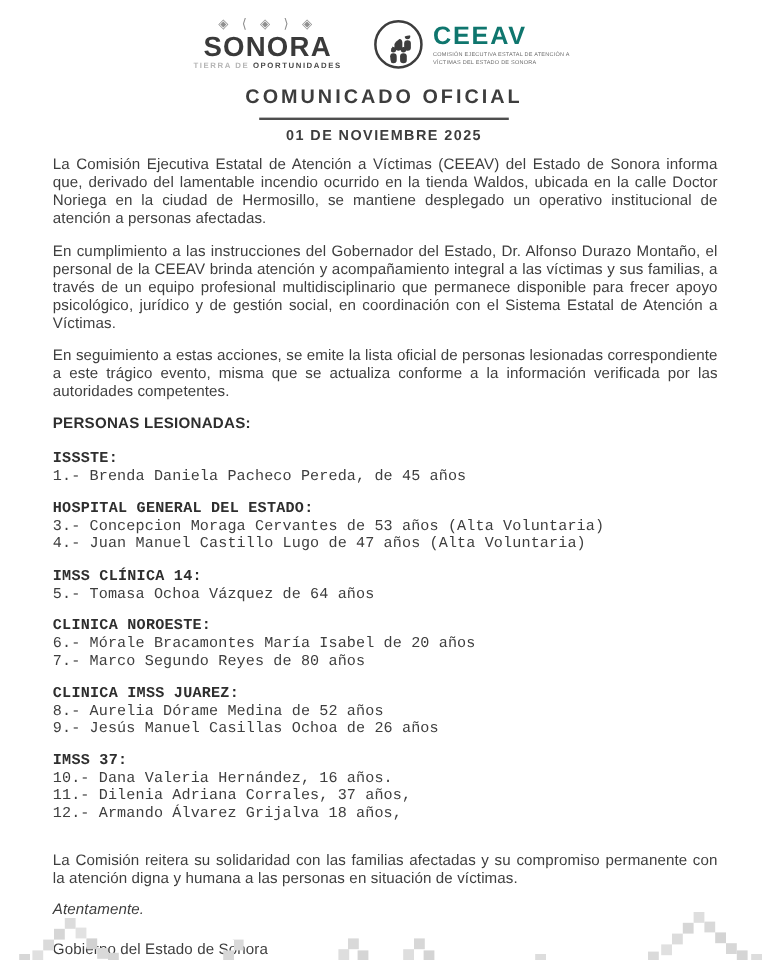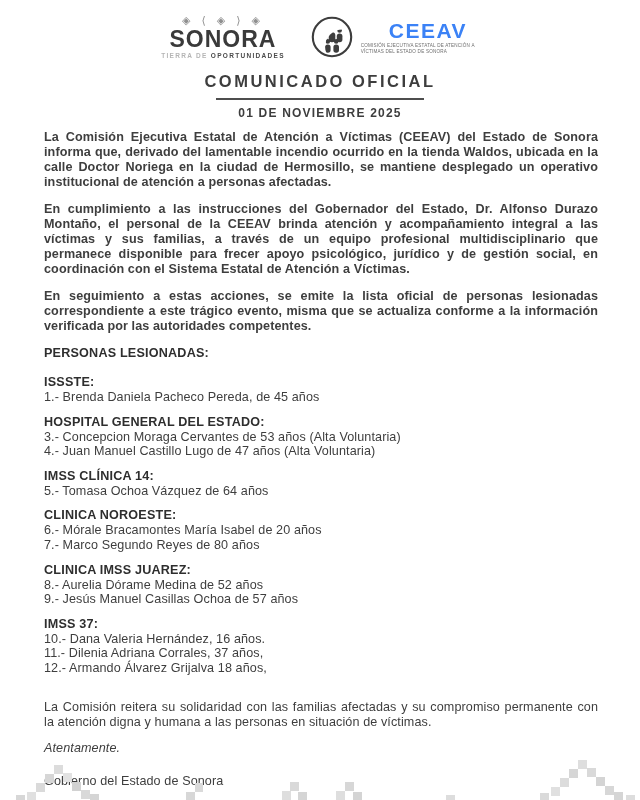--- a/index.html
+++ b/index.html
@@ -11,30 +11,30 @@
   .hdr{padding-top:12px;text-align:center;}
   .logos{display:flex;justify-content:center;align-items:center;gap:26px;height:50px;}
   .sonora{display:flex;flex-direction:column;align-items:center;line-height:1;}
   .sonora-glyphs{font-size:11px;color:#8f8f8f;letter-spacing:4px;margin-bottom:2px;}
   .sonora-name{font-size:23px;font-weight:800;letter-spacing:1px;color:#3a3a3a;}
   .sonora-tag{font-size:6.5px;letter-spacing:1.3px;margin-top:2px;white-space:nowrap;}
   .tag-light{color:#b5b5b5;font-weight:600;}
   .tag-bold{color:#4a4a4a;font-weight:800;}
   .ceeav{display:flex;align-items:center;gap:8px;text-align:left;}
   .ceeav svg{display:block;}
-  .ceeav-name{font-size:21px;font-weight:800;letter-spacing:1.5px;color:#3b82f6;line-height:1;margin-left:28px;}
+  .ceeav-name{font-size:21px;font-weight:800;letter-spacing:1.5px;color:#0f766e;line-height:1;}
   .ceeav-sub{font-size:4.6px;line-height:1.25;color:#6e6e6e;letter-spacing:.2px;margin-top:2px;width:118px;}
   .doc-title{margin:10px 0 0;font-size:16.5px;font-weight:800;letter-spacing:2.5px;color:#3d3d3d;}
   .rule{width:208px;border-top:2px solid #4e4e4e;margin:7px auto 6px;}
   .doc-date{font-size:12px;font-weight:800;letter-spacing:1.2px;color:#3d3d3d;}
   
   .body{margin:10px 42px 0 44px;font-size:12.6px;line-height:15px;letter-spacing:.1px;}
-  .body p.par{margin:0 0 12px;text-align:justify;font-weight:bold;}
+  .body p.par{margin:0 0 12px;text-align:justify;}
   .list-title{margin:2px 0 14px;font-size:12.6px;font-weight:800;color:#2e2e2e;letter-spacing:.2px;}
-  .hosp-section{margin:6px 0 10px;}
+  .hosp-section{margin:12px 0 10px;font-family:Liberation Mono, monospace;}
   .hosp-name{margin:0;font-size:12.6px;font-weight:800;color:#2e2e2e;line-height:15px;letter-spacing:.2px;}
   .patient{line-height:14.6px;}
   .closing{margin:24px 0 4px;text-align:justify;}
   .signature{margin-top:11px;}
   .sig-salutation{font-style:italic;line-height:15px;}
   .sig-line{line-height:15px;margin-top:18px;}
   
   .px{position:absolute;width:9px;height:9px;background:transparent;}
   .deco-left{left:16px;top:765px;
     box-shadow:38px 0 #dcdcdc,29px 9px #d6d6d6,47px 8px #e2e2e2,20px 18px #dadada,
@@ -121,21 +121,21 @@
 
     <section class="hosp-section">
       <h3 class="hosp-name">CLINICA NOROESTE:</h3>
       <div class="patient">6.- Mórale Bracamontes María Isabel de 20 años</div>
       <div class="patient">7.- Marco Segundo Reyes de 80 años</div>
     </section>
 
     <section class="hosp-section">
       <h3 class="hosp-name">CLINICA IMSS JUAREZ:</h3>
       <div class="patient">8.- Aurelia Dórame Medina de 52 años</div>
-      <div class="patient">9.- Jesús Manuel Casillas Ochoa de 57 años</div>
+      <div class="patient">9.- Jesús Manuel Casillas Ochoa de 26 años</div>
     </section>
 
     <section class="hosp-section">
       <h3 class="hosp-name">IMSS 37:</h3>
       <div class="patient">10.- Dana Valeria Hernández, 16 años.</div>
       <div class="patient">11.- Dilenia Adriana Corrales, 37 años,</div>
       <div class="patient">12.- Armando Álvarez Grijalva 18 años,</div>
     </section>
 
     <p class="closing">La Comisión reitera su solidaridad con las familias afectadas y su compromiso permanente con la atención digna y humana a las personas en situación de víctimas.</p>

